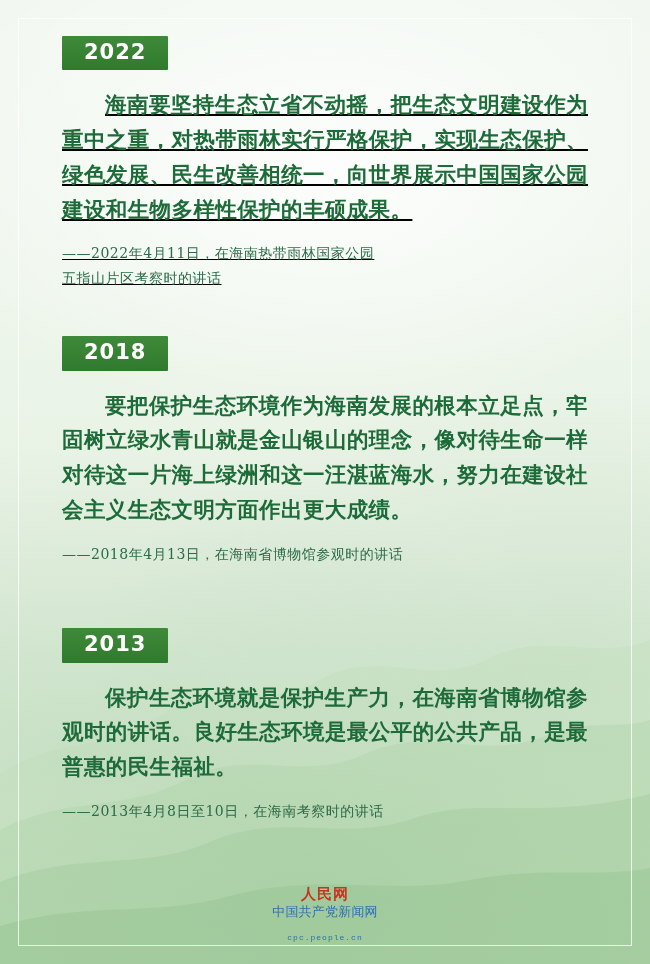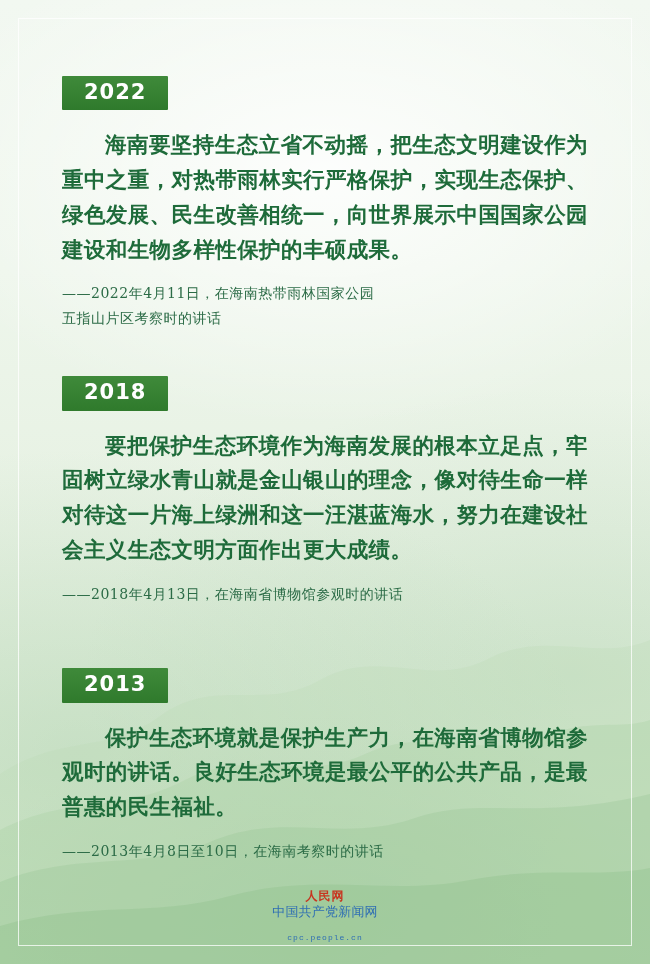--- a/index.html
+++ b/index.html
@@ -45,21 +45,21 @@
   }
 
   .content {
     position: relative;
     z-index: 3;
     padding: 0 62px;
     box-sizing: border-box;
   }
 
   .block { margin-bottom: 10px; }
-  .block-2022 { padding-top: 76px; }
+  .block-2022 { padding-top: 36px; text-decoration: underline; }
   .block-2018 { padding-top: 36px; }
   .block-2013 { padding-top: 52px; }
 
   .year-tag {
     display: inline-block;
     background: linear-gradient(180deg, #3f8a3a 0%, #2f7a2c 100%);
     color: #ffffff;
     font-family: "DejaVu Sans", sans-serif;
     font-size: 21px;
     font-weight: bold;
@@ -103,22 +103,22 @@
     justify-content: center;
     gap: 34px;
   }
   .logo-people {
     display: flex;
     flex-direction: column;
     align-items: center;
     line-height: 1.05;
   }
   .logo-people .lp-top {
-    font-family: Liberation Sans, sans-serif;
-    font-size: 12px;
+    font-family: Liberation Serif, serif;
+    font-size: 15px;
     font-weight: bold;
     color: #c8341f;
     letter-spacing: 1px;
   }
   .logo-people .lp-mid {
     font-family: "DejaVu Sans", sans-serif;
     font-size: 13px;
     color: #2f6fb3;
     letter-spacing: 0.2px;
     margin-top: 2px;

